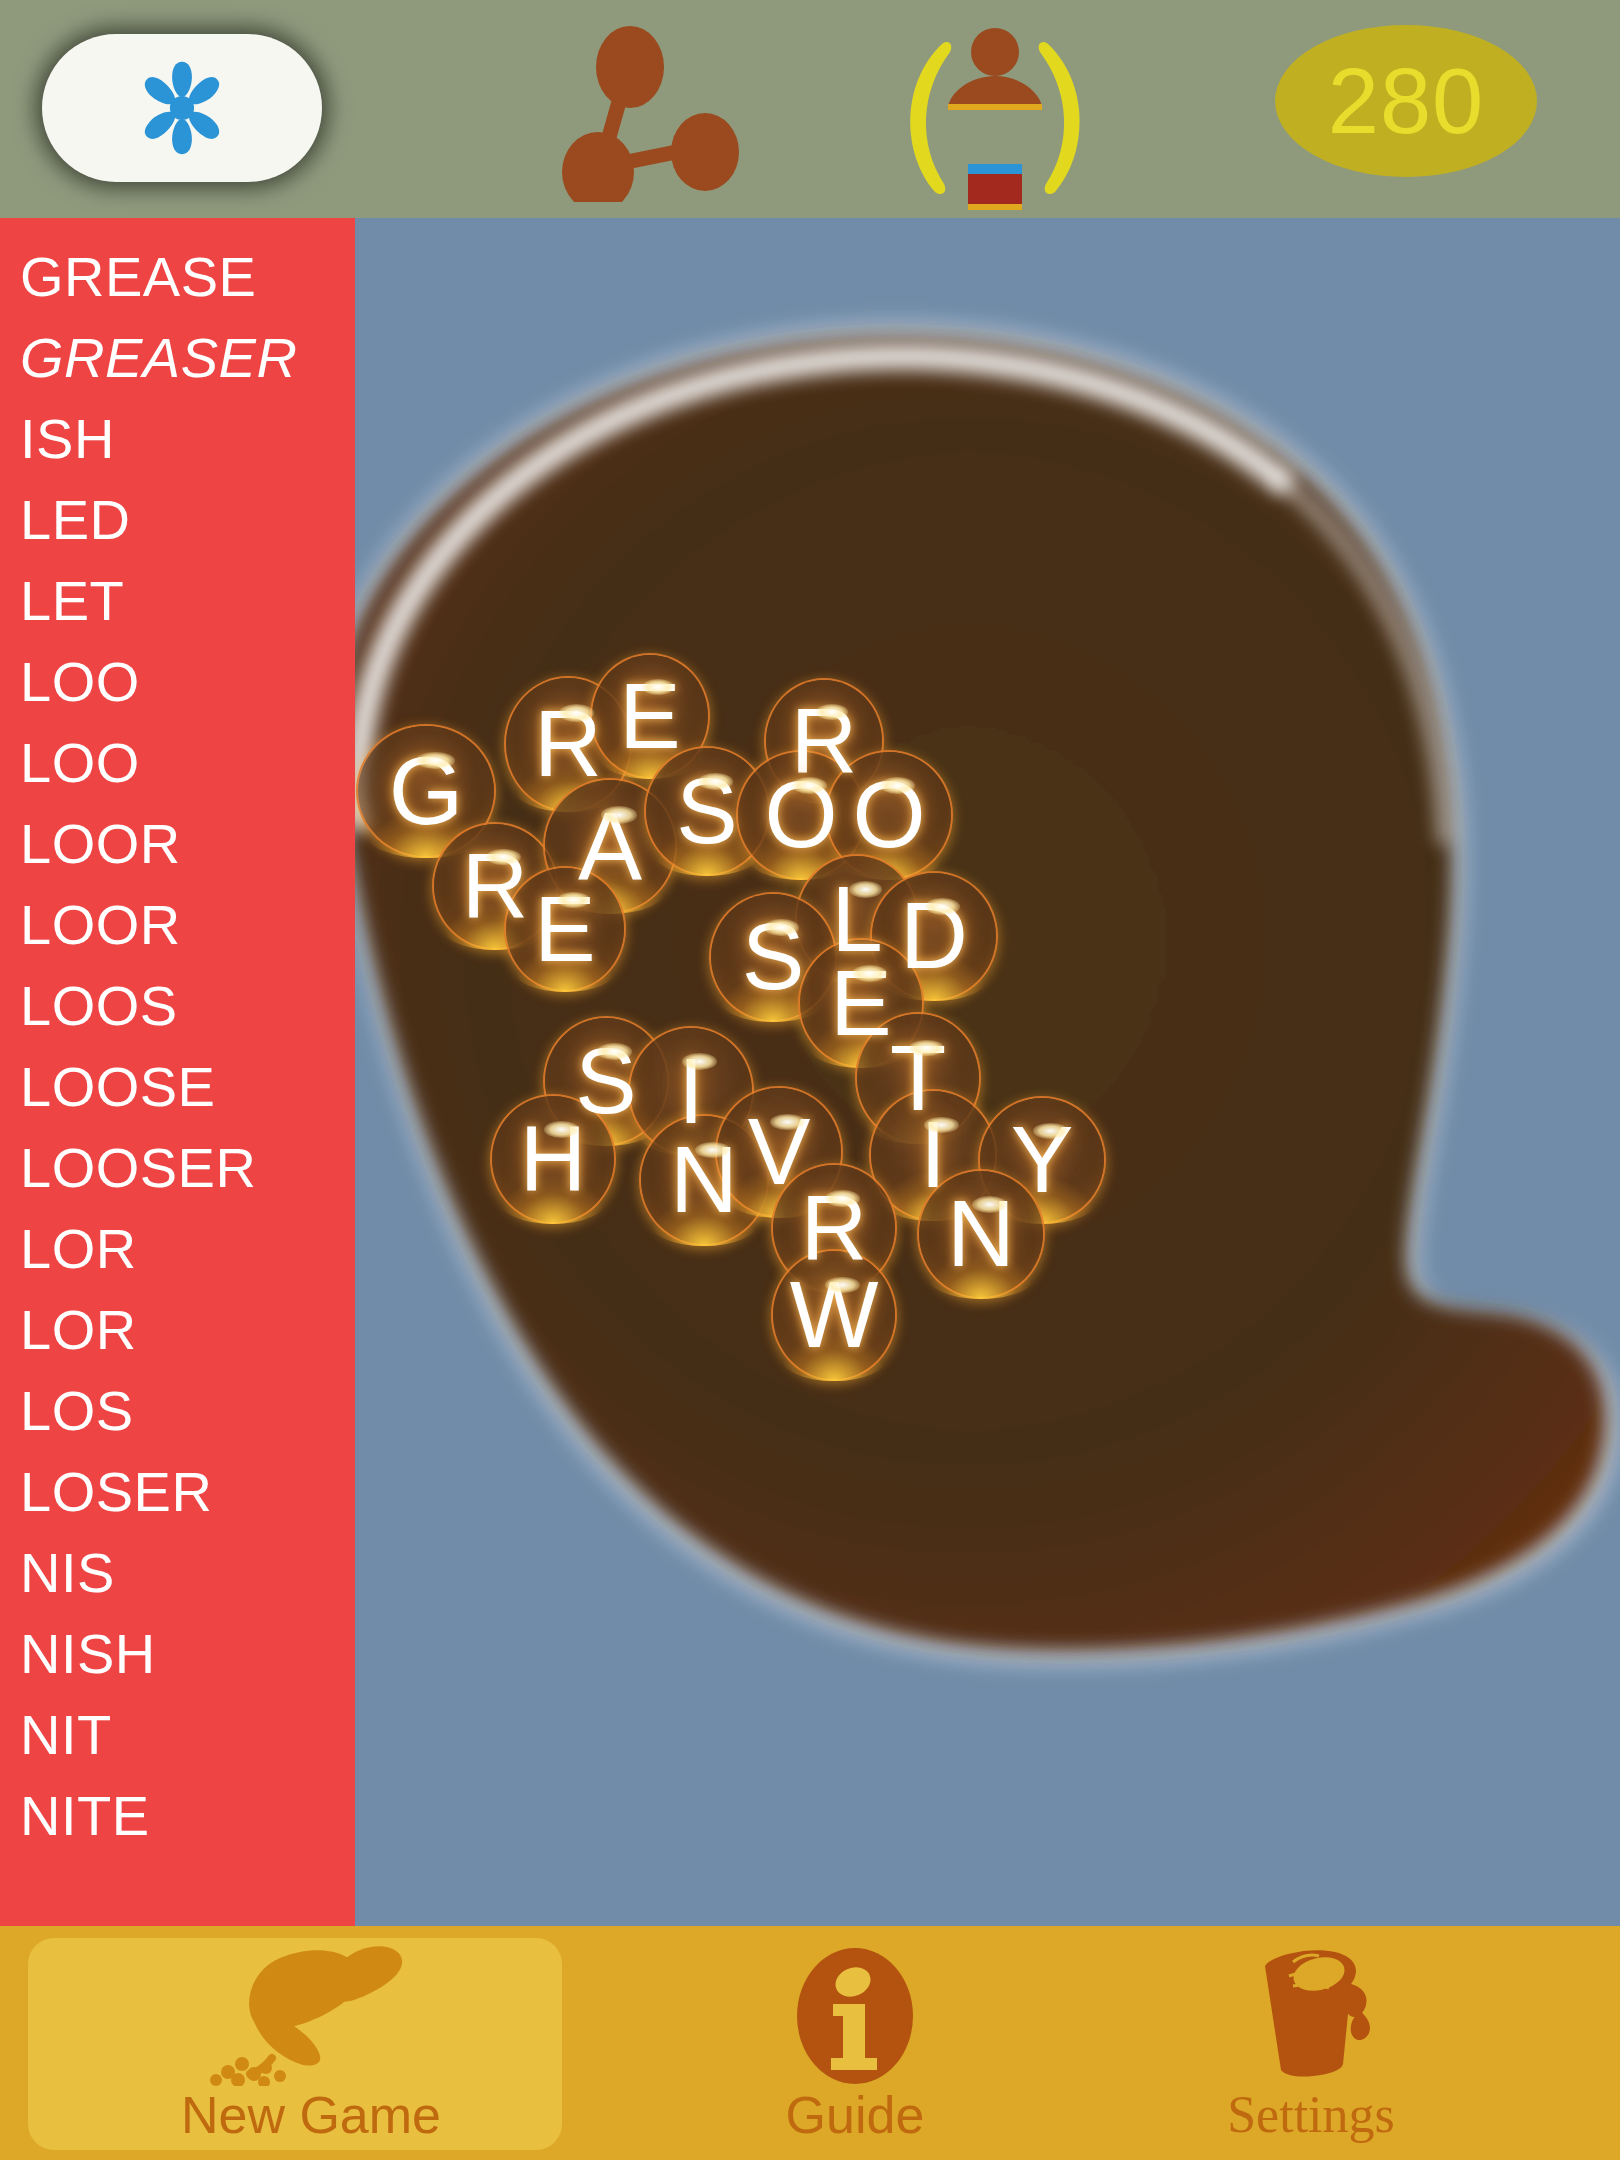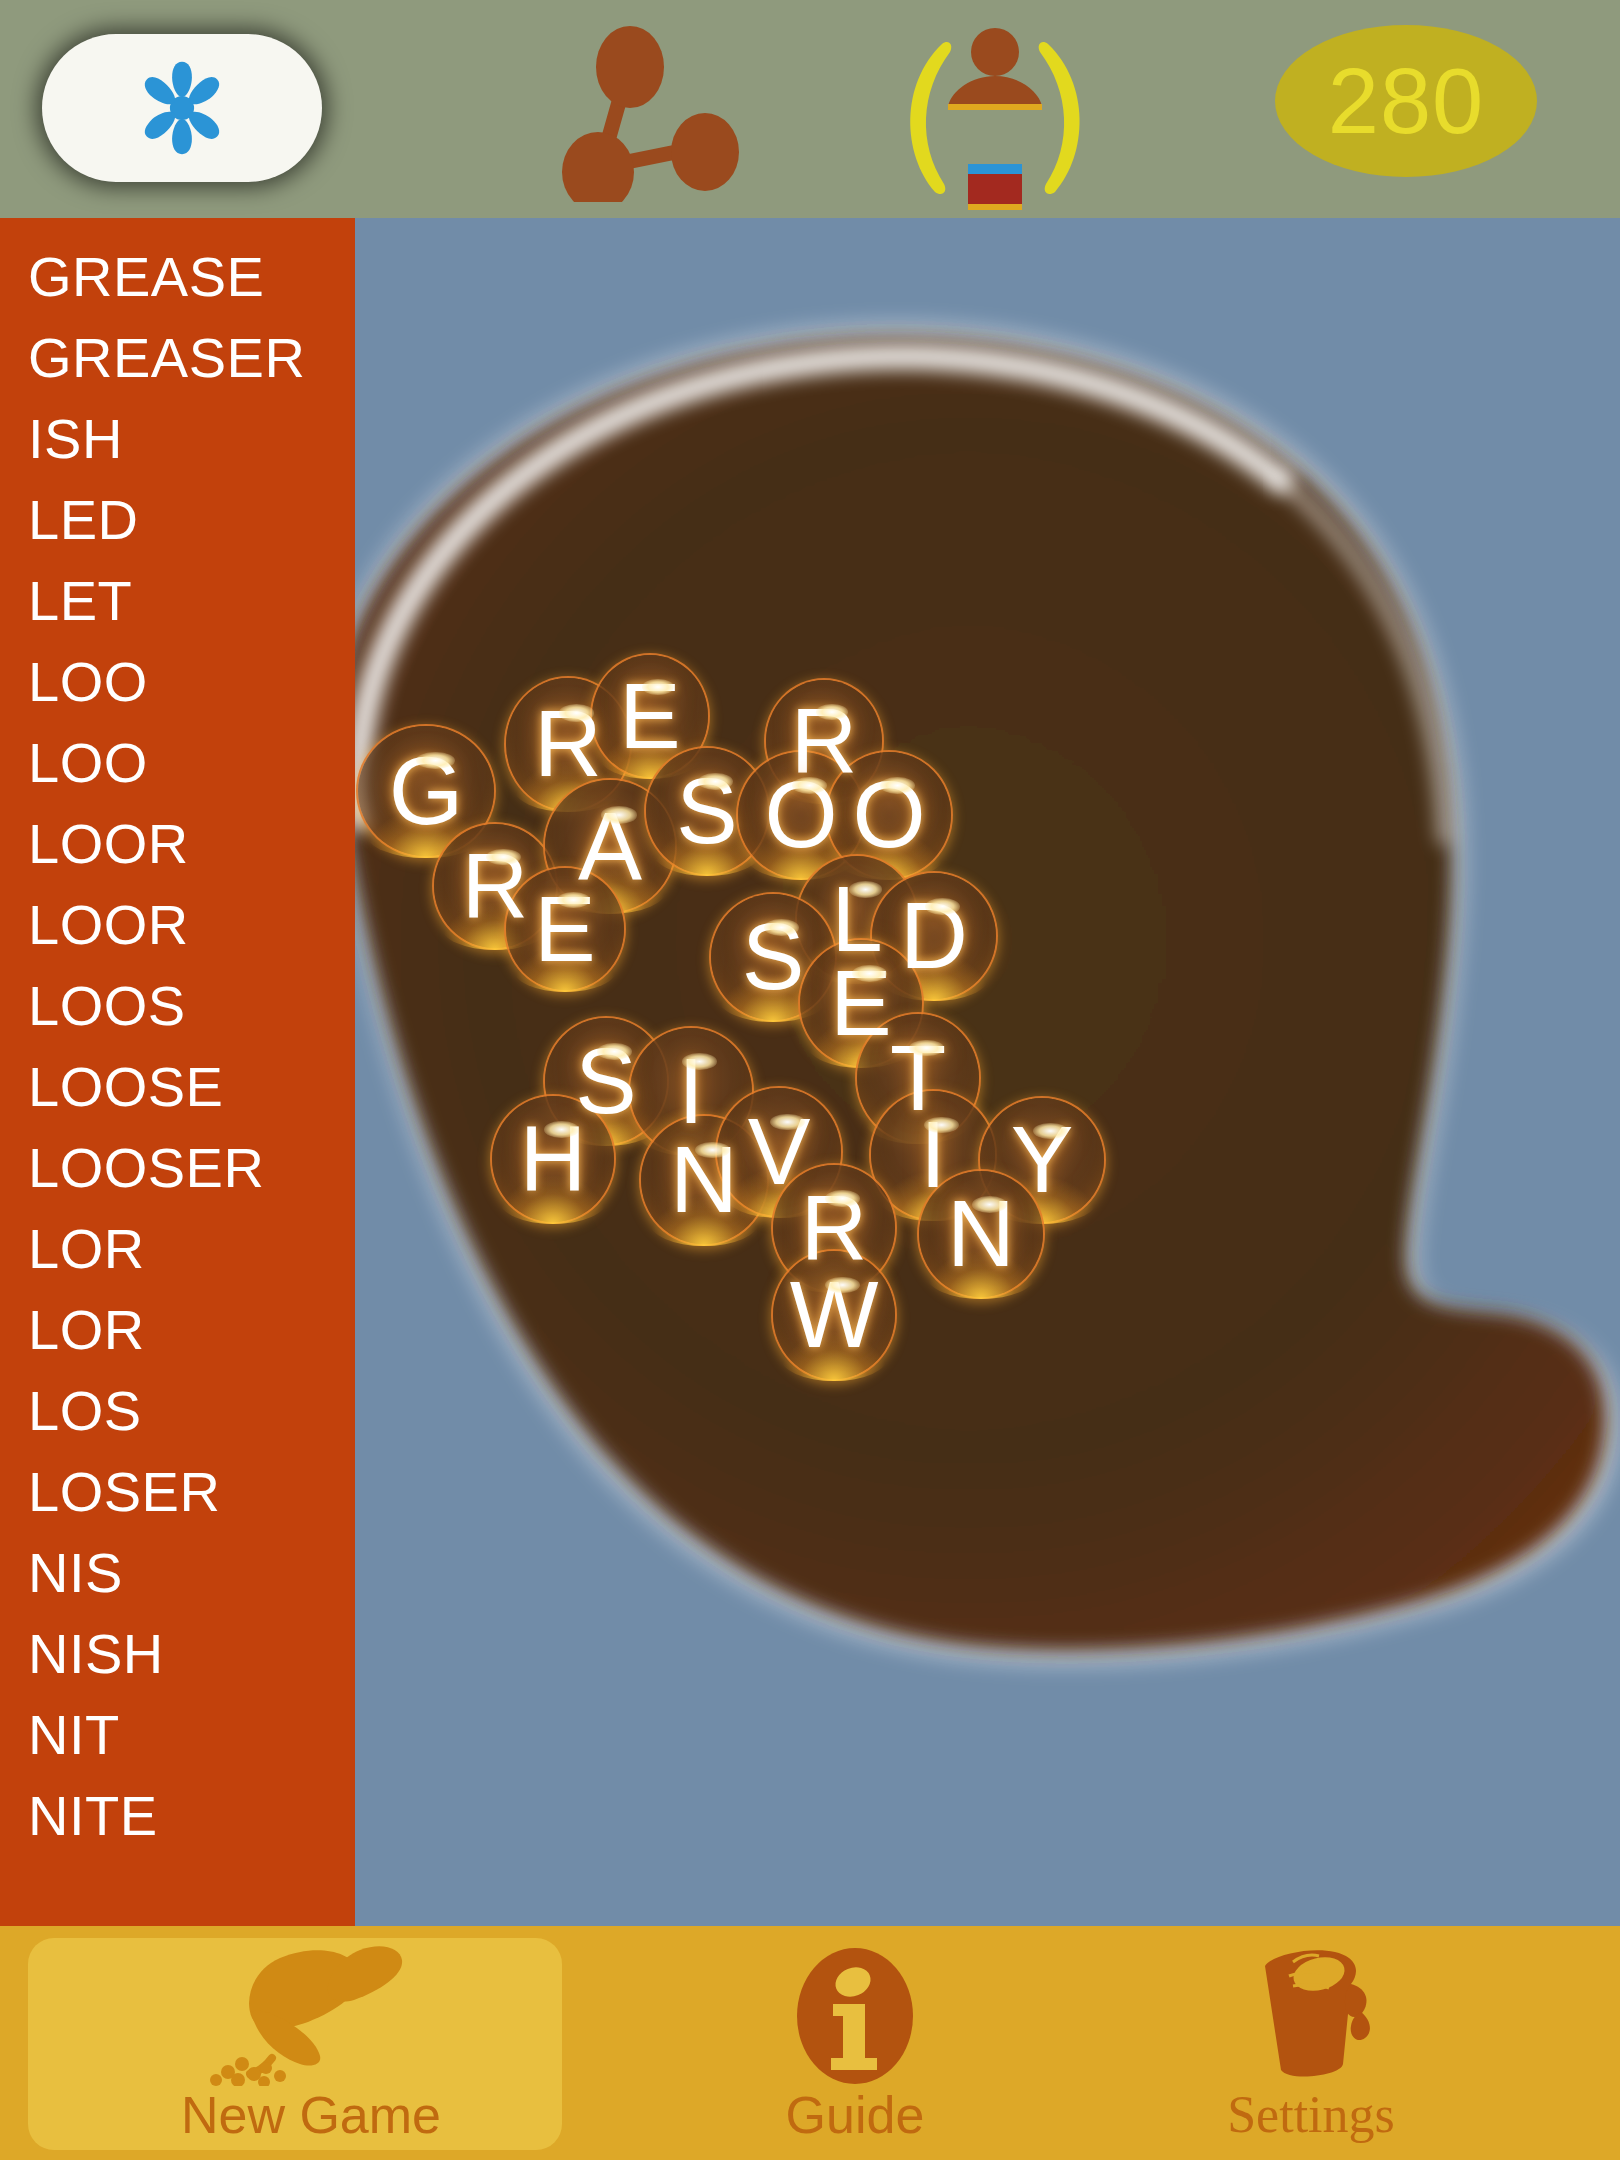--- a/index.html
+++ b/index.html
@@ -201,23 +201,23 @@
       <rect x="88" y="150" width="54" height="46" fill="#a3291f"></rect>
       <rect x="88" y="150" width="54" height="10" fill="#2b94d6"></rect>
       <rect x="88" y="190" width="54" height="8" fill="#e0a81f"></rect>
     </svg>
 
     <div class="score-badge" style="background: rgb(192, 176, 33);">
       <span style="color: rgb(232, 220, 44);">280</span>
     </div>
   </div>
 
-  <div class="sidebar" style="background: #c2410c; padding-left: 8px;">
+  <div class="sidebar" style="background: #ef4444;">
     <div class="word" style="color: rgb(255, 255, 255);">GREASE</div>
-    <div class="word" style="color: rgb(255, 255, 255);">GREASER</div>
+    <div class="word" style="color: rgb(255, 255, 255); font-style: italic;">GREASER</div>
     <div class="word" style="color: rgb(255, 255, 255);">ISH</div>
     <div class="word" style="color: rgb(255, 255, 255);">LED</div>
     <div class="word" style="color: rgb(255, 255, 255);">LET</div>
     <div class="word" style="color: rgb(255, 255, 255);">LOO</div>
     <div class="word" style="color: rgb(255, 255, 255);">LOO</div>
     <div class="word" style="color: rgb(255, 255, 255);">LOOR</div>
     <div class="word" style="color: rgb(255, 255, 255);">LOOR</div>
     <div class="word" style="color: rgb(255, 255, 255);">LOOS</div>
     <div class="word" style="color: rgb(255, 255, 255);">LOOSE</div>
     <div class="word" style="color: rgb(255, 255, 255);">LOOSER</div>

